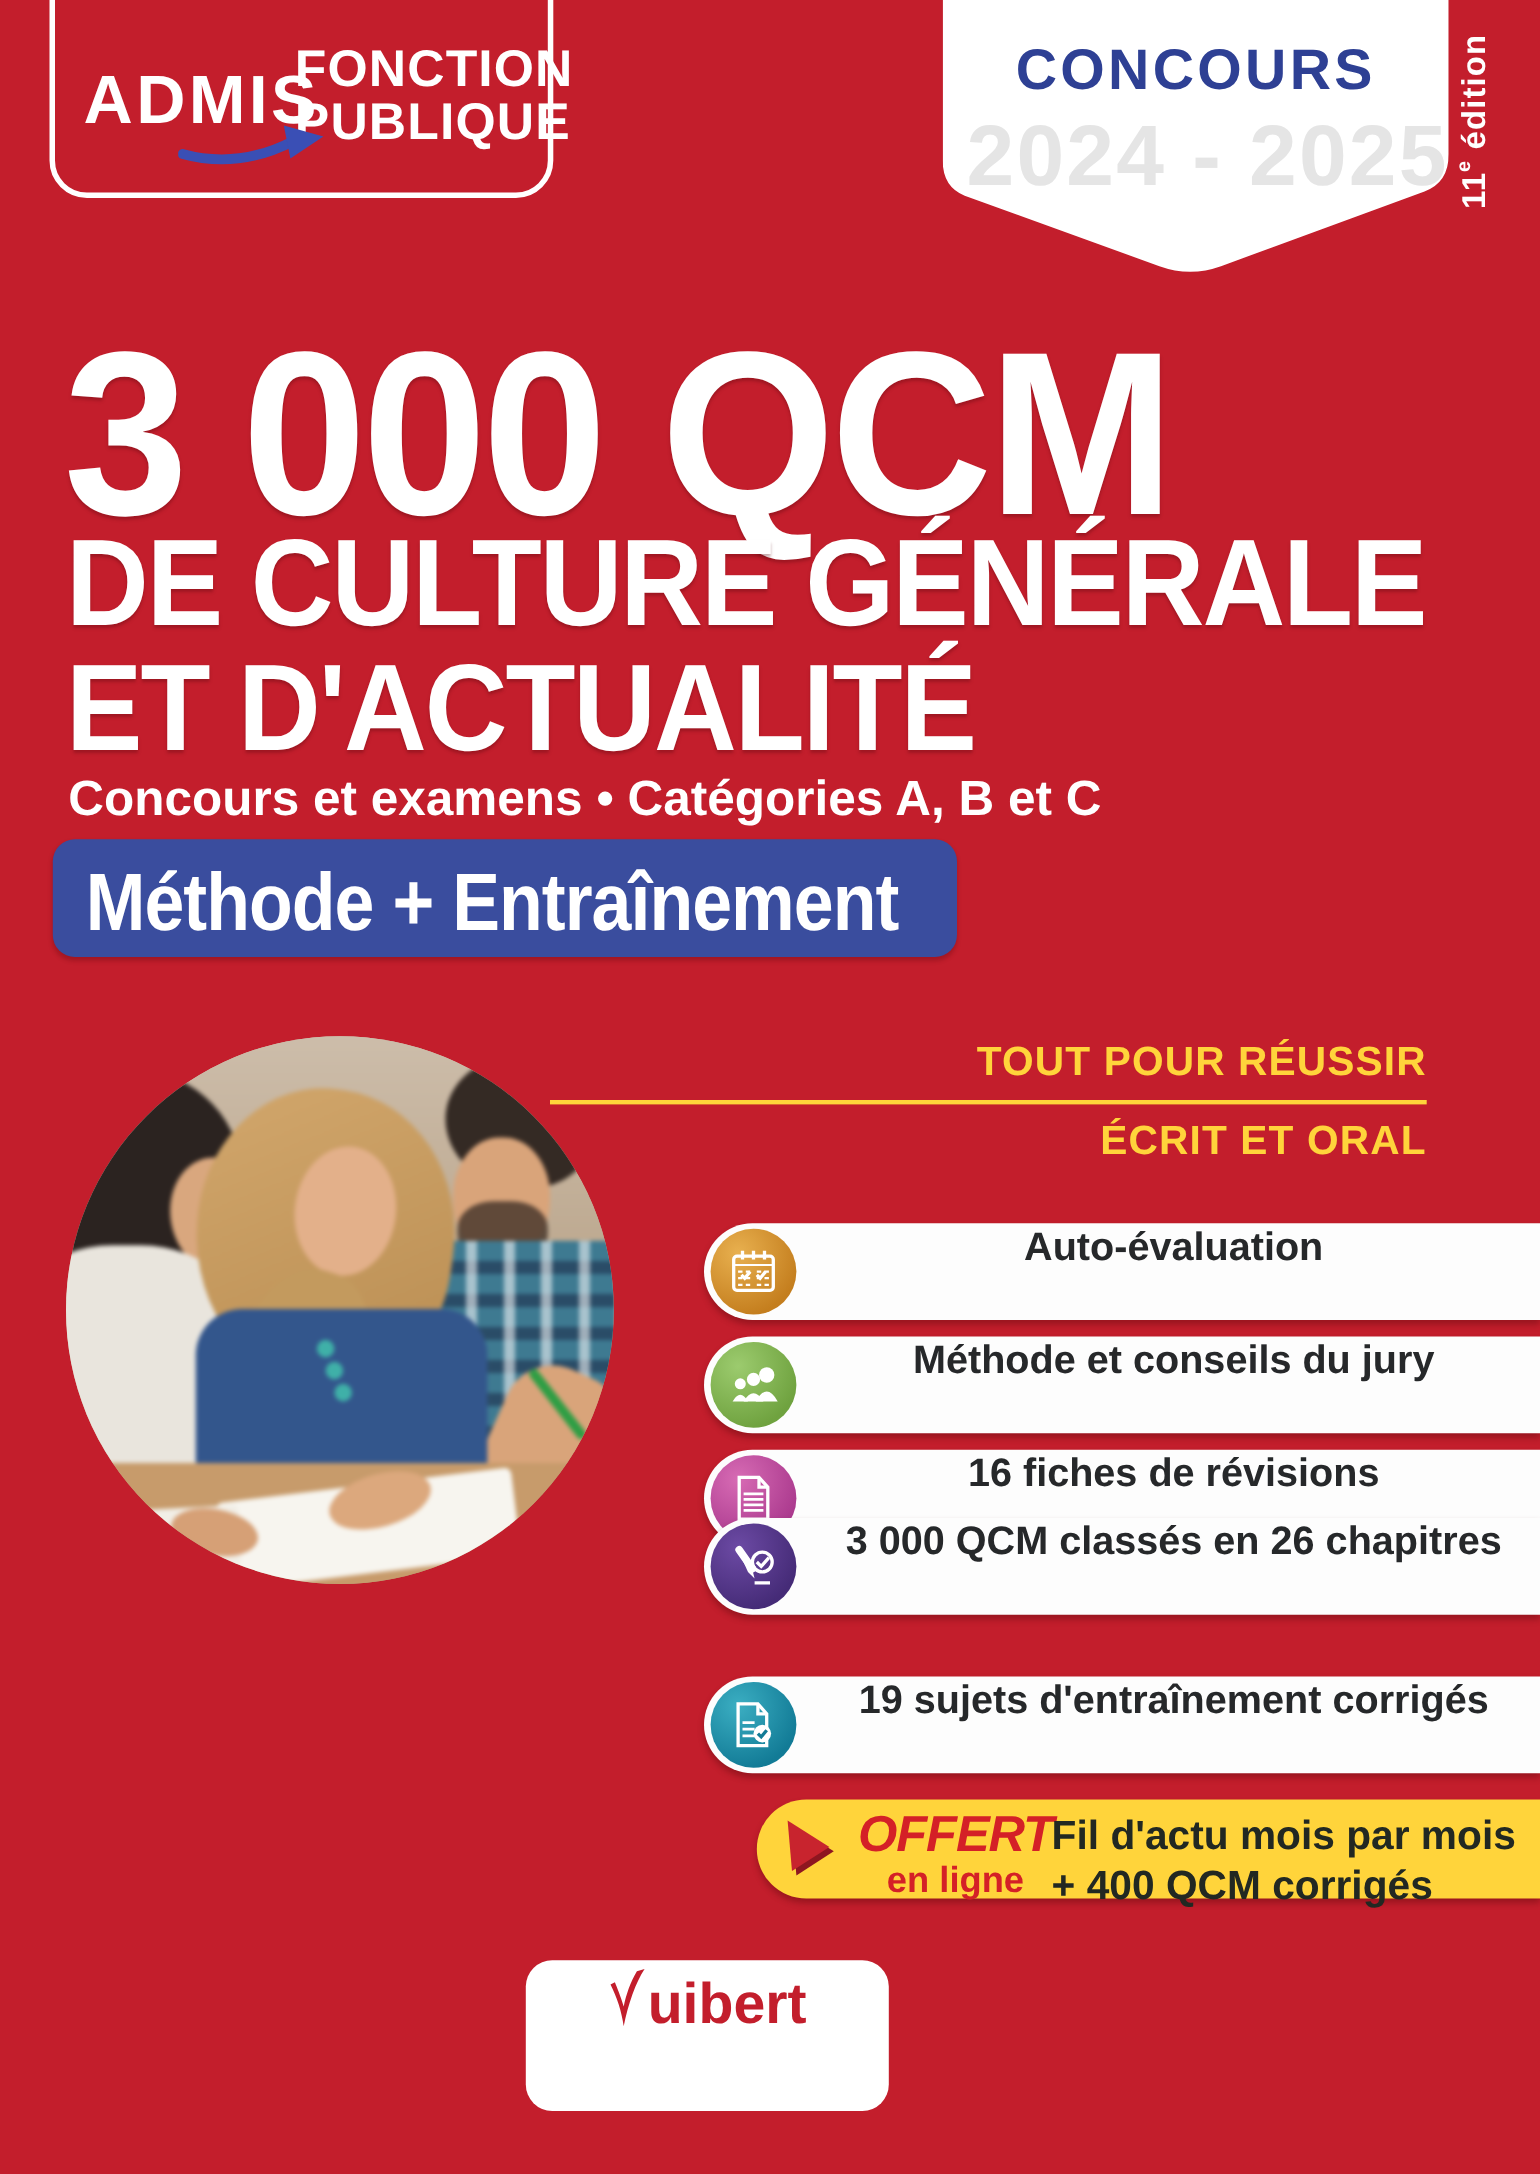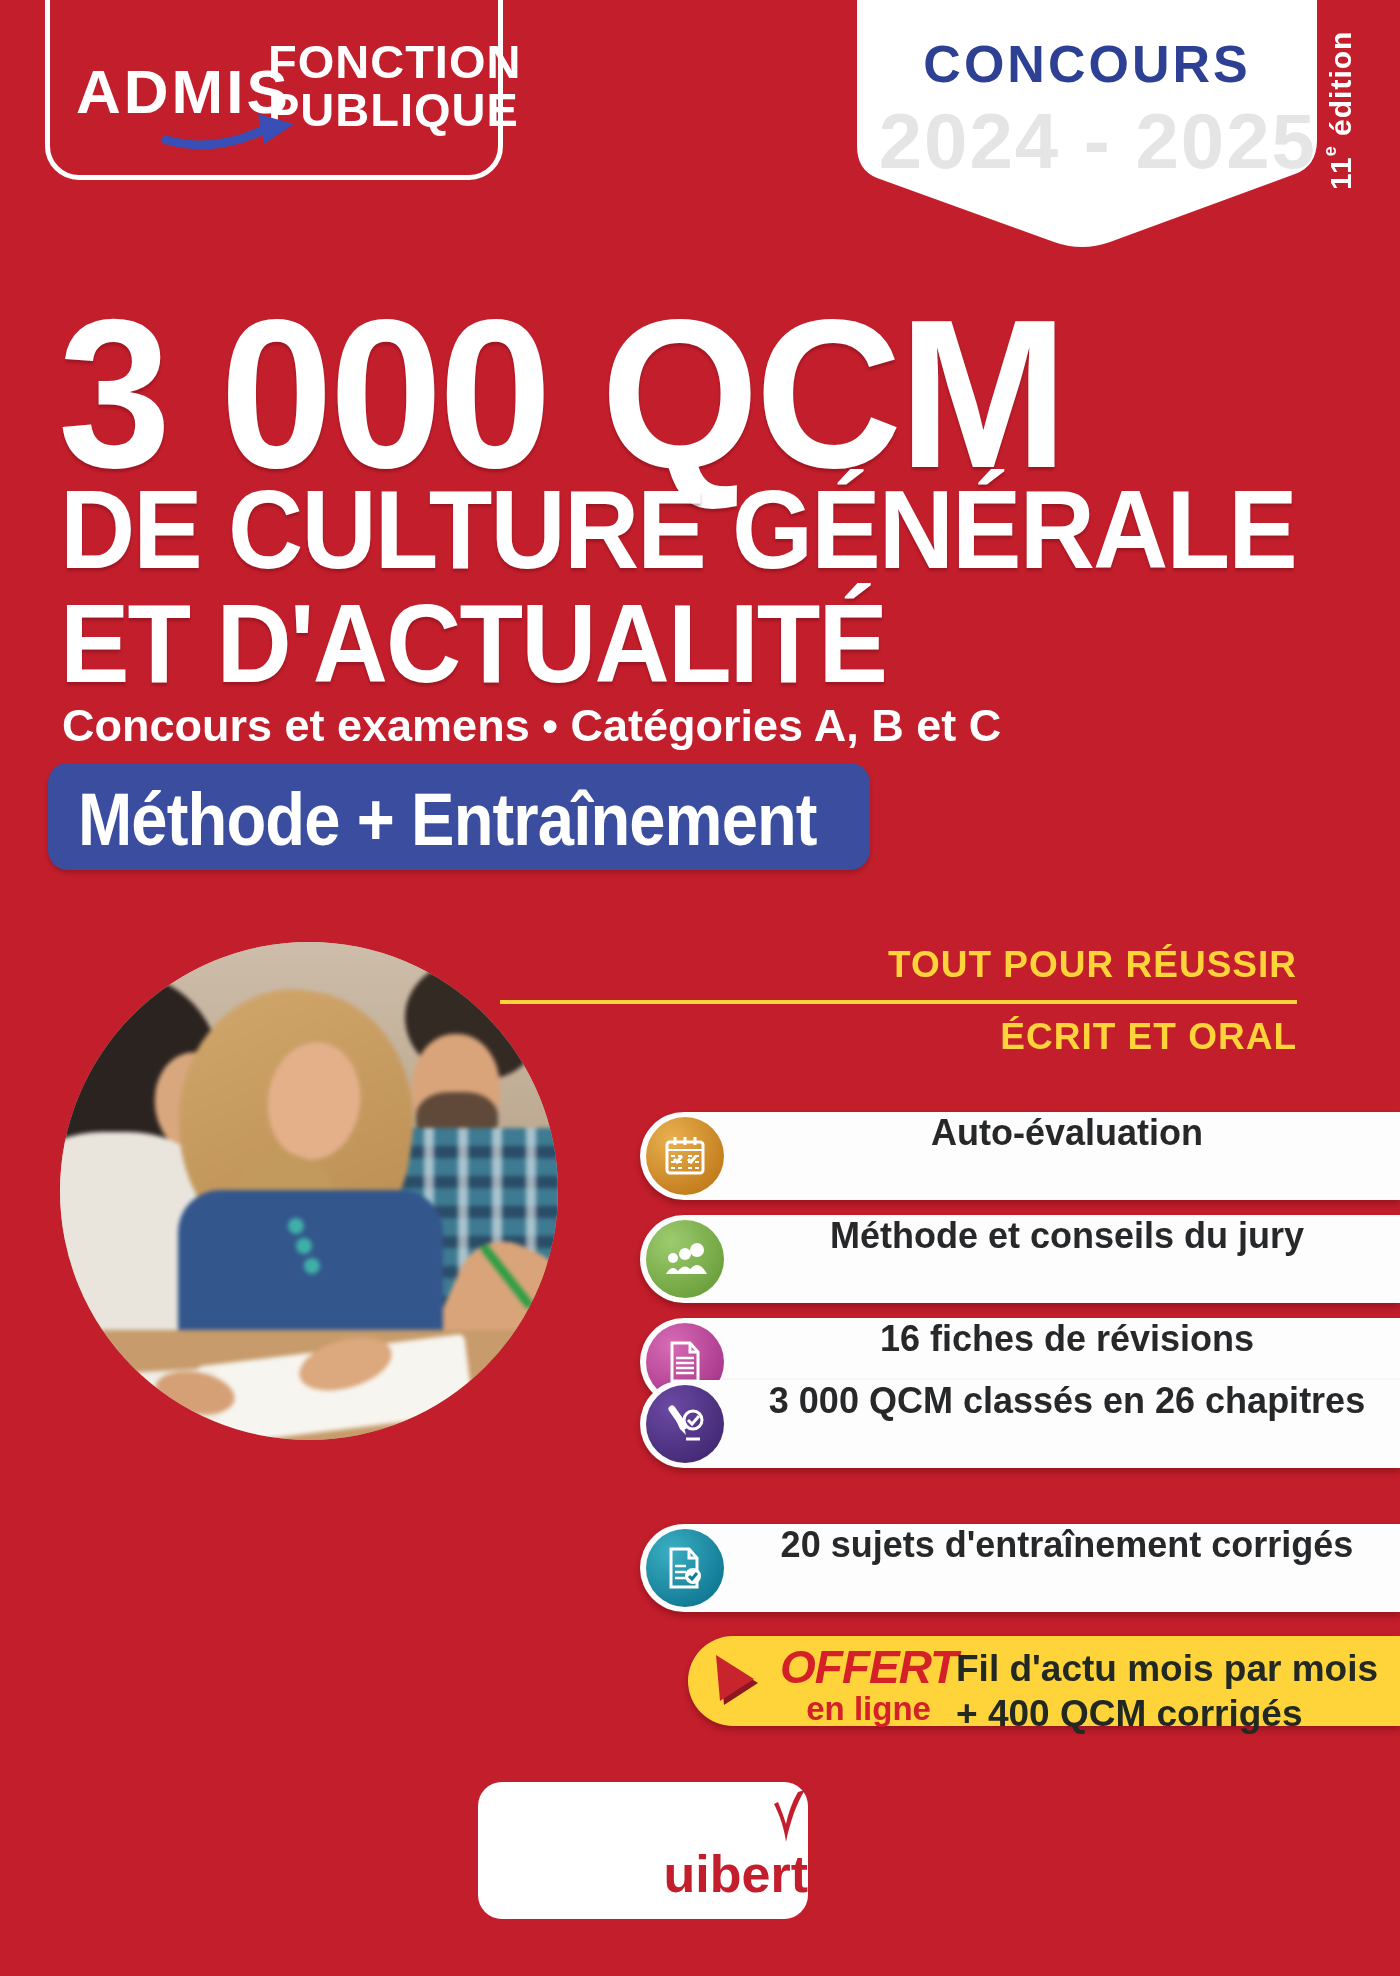--- a/index.html
+++ b/index.html
@@ -103,21 +103,21 @@
   .offer-play{position:absolute;left:16px;top:13px;}
   .offer-badge{position:absolute;left:92px;top:8px;color:#D42027;text-align:center;line-height:1;}
   .offer-badge .ob1{font-weight:bold;font-size:46px;letter-spacing:-1px;font-style:italic;}
   .offer-badge .ob2{font-weight:bold;font-size:33px;margin-top:2px;}
   .offer-text{position:absolute;left:268px;top:10px;color:#222822;font-weight:bold;
     font-size:37px;line-height:1.22;white-space:nowrap;}
 
   
   .publisher-box{left:478px;top:1782px;width:330px;height:137px;background:#fff;border-radius:24px;
     text-align:center;color:#C31E2C;}
-  .vuibert{margin-top:8px;font-weight:bold;font-size:52px;line-height:1;display:flex;align-items:flex-end;justify-content:center;flex-direction:column;}
+  .vuibert{margin-top:8px;font-weight:bold;font-size:52px;line-height:1;display:flex;align-items:flex-end;justify-content:center;}
   .vuibert svg{margin-right:2px;margin-bottom:2px;}
   .rank-row{margin-top:2px;display:flex;align-items:baseline;justify-content:center;font-weight:bold;line-height:1;}
   .rank-num{font-size:58px;letter-spacing:-2px;}
   .rank-label{font-size:35px;margin-left:6px;letter-spacing:-1px;transform:scaleX(.85);transform-origin:left bottom;}
 </style>
 </head>
 <body>
 
 <div class="abs admis-box">
   <div class="abs admis-word">ADMIS</div>
@@ -273,21 +273,21 @@
       <g stroke="#fff" stroke-width="2.5">
         <line x1="13" y1="21" x2="24" y2="21"></line>
         <line x1="13" y1="27" x2="24" y2="27"></line>
         <line x1="13" y1="33" x2="24" y2="33"></line>
       </g>
       <circle cx="31" cy="31" r="8" fill="#fff"></circle>
       <path d="M27,31 l3,3 l5,-6" fill="none" stroke="#127B96" stroke-width="3"></path>
     </svg>
   </div>
   <div class="pill-text">
-    <div>20 sujets d'entraînement corrigés</div>
+    <div>19 sujets d'entraînement corrigés</div>
     <div></div>
   </div>
 </div>
 
 <div class="abs offer-pill">
   <svg class="offer-play" width="64" height="64" viewBox="0 0 64 64">
     <path d="M16,10 L54,34 L20,56 Z" fill="#8E1620"></path>
     <path d="M12,6 L50,30 L16,52 Z" fill="#C8242E"></path>
   </svg>
   <div class="offer-badge">

